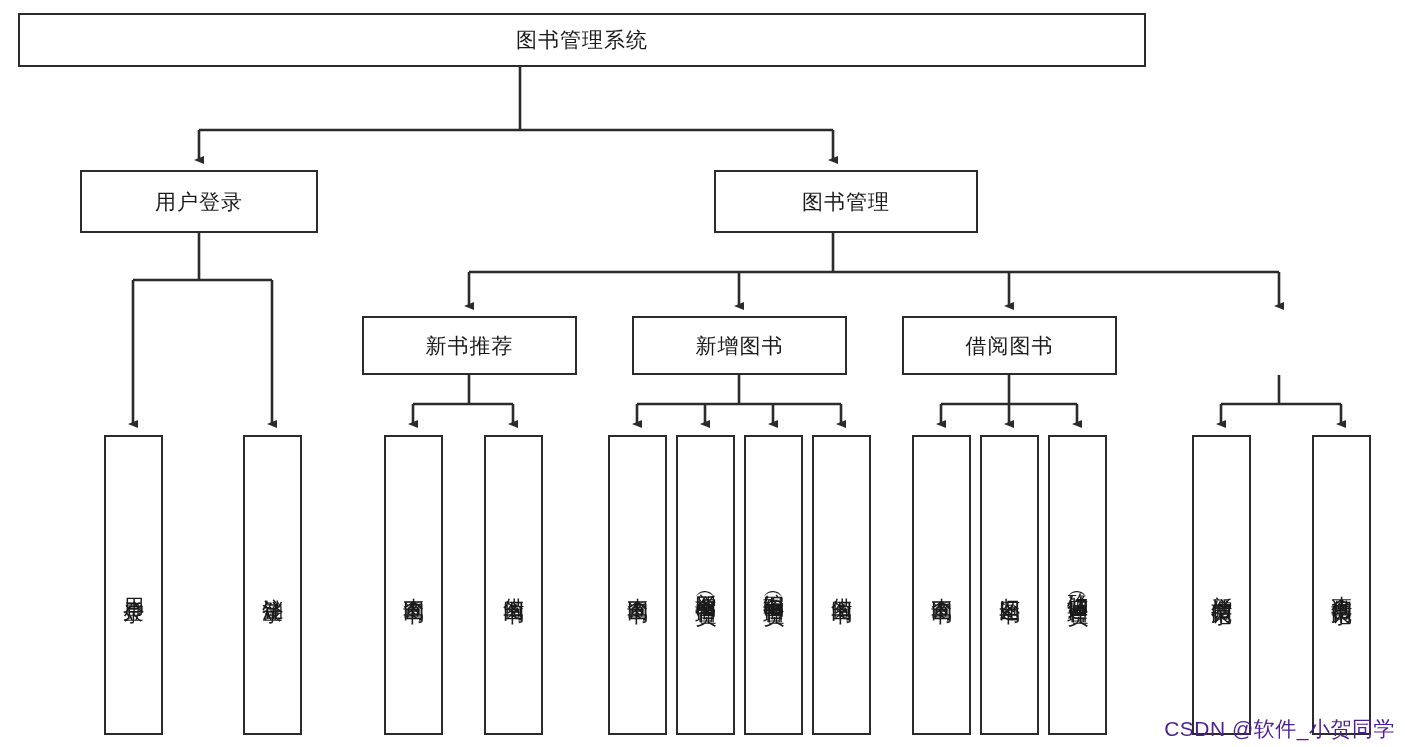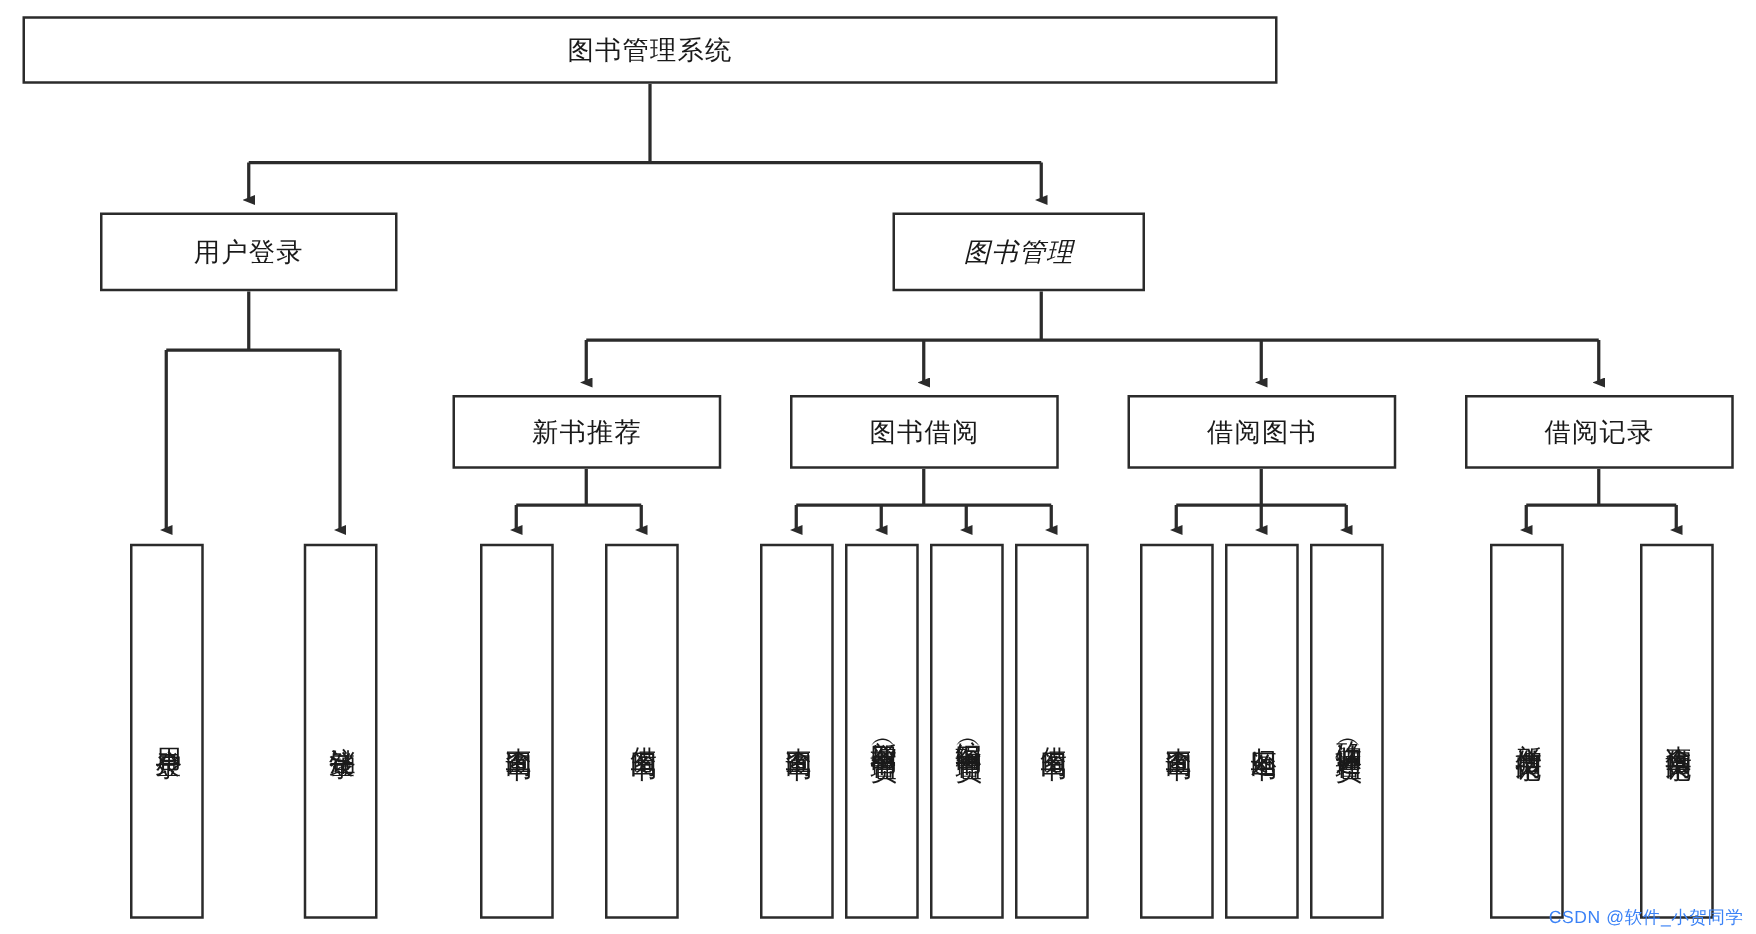--- a/index.html
+++ b/index.html
@@ -52,22 +52,22 @@
     text-orientation: upright;
     white-space: nowrap;
   }
   .node-label {
     white-space: nowrap;
   }
   #watermark {
     position: absolute;
     right: 10px;
     bottom: 4px;
-    font-size: 14px;
-    color: #3b82f6;
+    font-size: 21px;
+    color: #4c1d95;
     letter-spacing: 0.5px;
     white-space: nowrap;
   }
 </style>
 </head>
 <body>
 
 <div id="canvas">
 
   <svg class="edges" viewBox="0 0 1405 747">
@@ -113,42 +113,39 @@
       <path d="M1009,404 L1009,424" marker-end="url(#arrow)"></path>
       <path d="M1077,404 L1077,424" marker-end="url(#arrow)"></path>
 
       <path d="M1279,375 L1279,404"></path>
       <path d="M1221,404 L1341,404"></path>
       <path d="M1221,404 L1221,424" marker-end="url(#arrow)"></path>
       <path d="M1341,404 L1341,424" marker-end="url(#arrow)"></path>
     </g>
   </svg>
 
-  <div class="node h" style="left:18px; top:13px; width:1004px; height:54px;">
+  <div class="node h" style="left:18px; top:13px; width:1128px; height:54px;">
     <span class="node-label">图书管理系统</span>
   </div>
 
   <div class="node h" style="left:80px; top:170px; width:238px; height:63px;">
     <span class="node-label">用户登录</span>
   </div>
-  <div class="node h" style="left:714px; top:170px; width:202px; height:63px;font-style:italic;">
+  <div class="node h" style="left:714px; top:170px; width:264px; height:63px;">
     <span class="node-label">图书管理</span>
   </div>
 
   <div class="node h" style="left:362px; top:316px; width:215px; height:59px;text-align:right;">
     <span class="node-label">新书推荐</span>
   </div>
   <div class="node h" style="left:632px; top:316px; width:215px; height:59px;">
-    <span class="node-label">图书借阅</span>
+    <span class="node-label">新增图书</span>
   </div>
   <div class="node h" style="left:902px; top:316px; width:215px; height:59px;">
     <span class="node-label">借阅图书</span>
-  </div>
-  <div class="node h" style="left:1172px; top:316px; width:215px; height:59px;">
-    <span class="node-label">借阅记录</span>
   </div>
 
   <div class="node v" style="left:104px; top:435px; width:59px; height:300px;">
     <span class="vtxt">用户登录</span>
   </div>
   <div class="node v" style="left:243px; top:435px; width:59px; height:300px;">
     <span class="vtxt">注销登录</span>
   </div>
 
   <div class="node v" style="left:384px; top:435px; width:59px; height:300px;">

